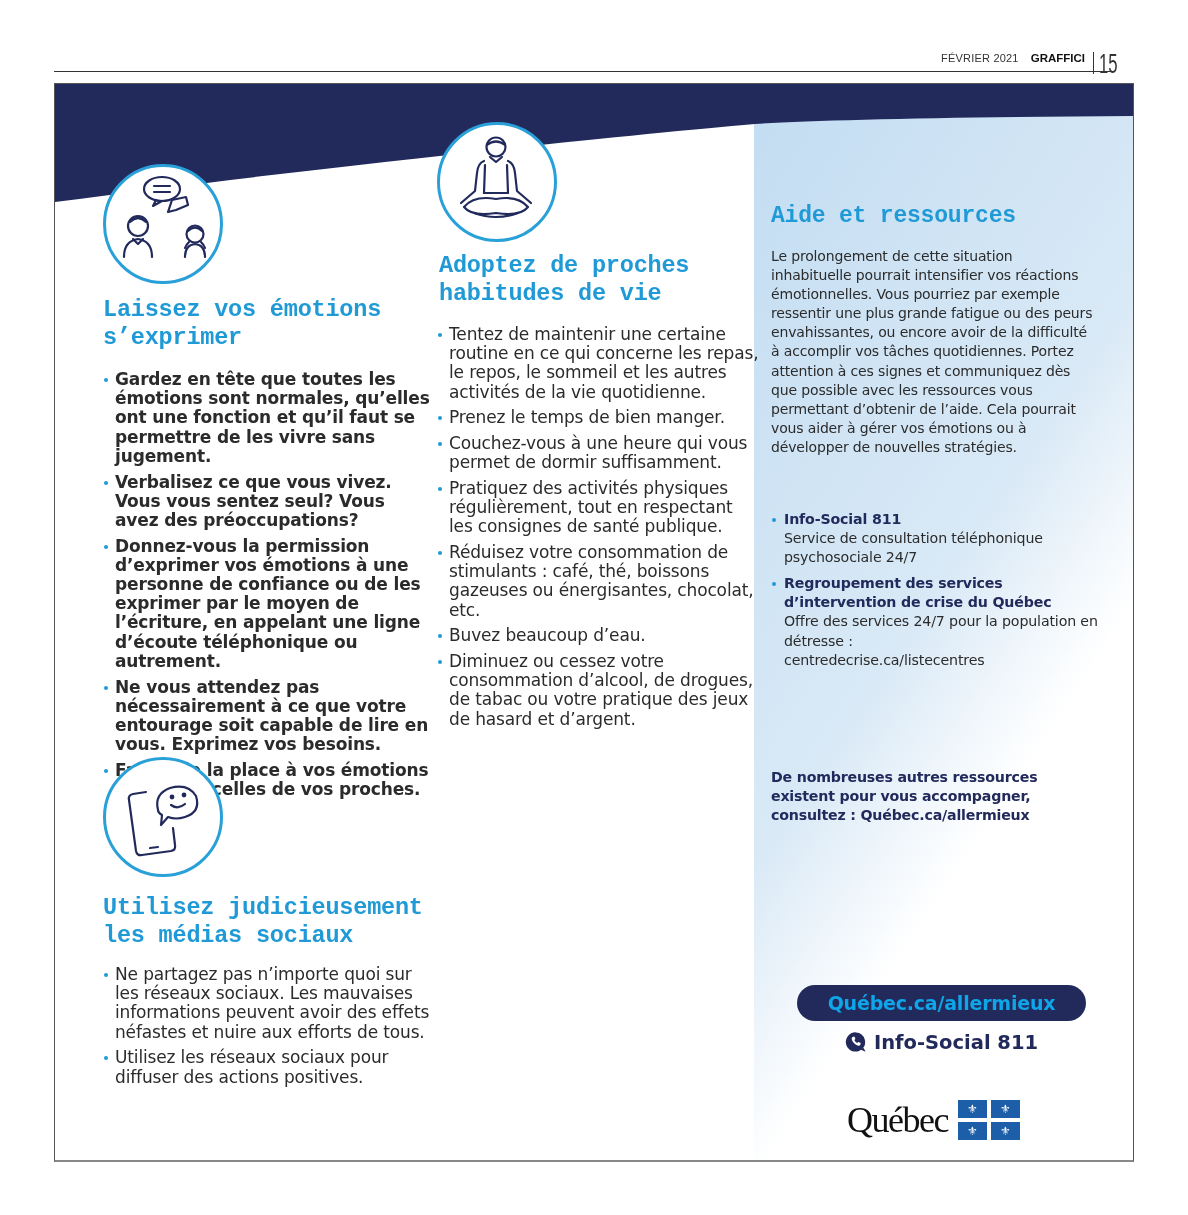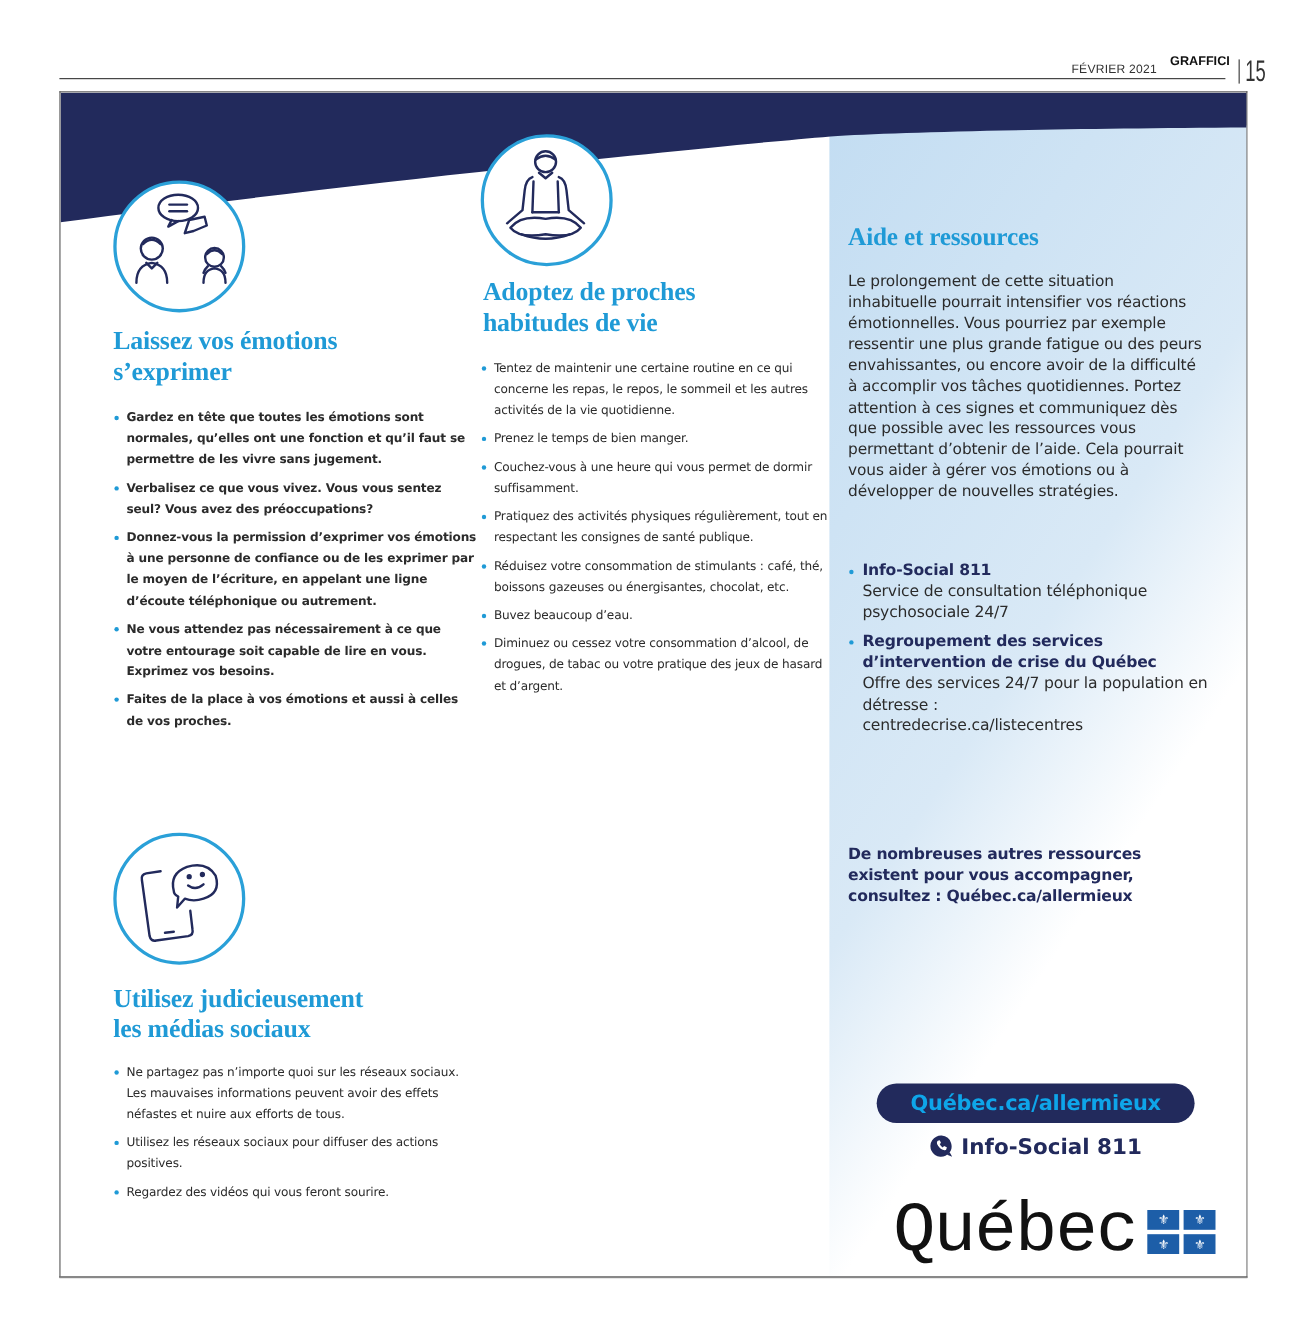--- a/index.html
+++ b/index.html
@@ -1,54 +1,54 @@
 <!DOCTYPE html>
 <html><head>
 <meta charset="utf-8">
 <style>
   * { box-sizing: border-box; margin: 0; padding: 0; }
   html, body { width: 1188px; height: 1215px; background: #ffffff; overflow: hidden; }
   body { position: relative; font-family: "DejaVu Sans", sans-serif; color: #222; }
 
   
-  .runhead { position: absolute; top: 52px; right: 36px; height: 26px; display: flex; align-items: center; }
+  .runhead { position: absolute; top: 52px; right: 69px; height: 26px; display: flex; align-items: flex-start; }
   .runhead .date { font-family: "Liberation Sans", sans-serif; font-size: 11px; color: #333; margin-right: 12px; margin-bottom: 4px; letter-spacing: 0.2px; }
   .runhead .brand { font-family: "Liberation Sans", sans-serif; font-weight: bold; font-size: 11.5px; color: #111; margin-right: 8px; margin-bottom: 19px; }
   .runhead .sep { width: 1px; height: 22px; background: #333; margin-right: 5px; }
   .runhead .pnum { font-family: "Liberation Sans", sans-serif; font-size: 27px; color: #333; line-height: 24px; transform: scaleX(0.62); transform-origin: left bottom; width: 20px; }
   .rule { position: absolute; top: 71px; left: 54px; width: 1060px; height: 1px; background: #333; }
 
   
   .ad { position: absolute; left: 54px; top: 83px; width: 1080px; height: 1079px; border: 1px solid #555; border-bottom: 2px solid #888; overflow: hidden; background: #fff; }
   .bg-svg { position: absolute; left: 0; top: 0; width: 1080px; height: 1079px; }
 
   .icon-circle { position: absolute; width: 120px; height: 120px; border-radius: 50%; border: 3.5px solid #2aa0d8; background: #fff; }
   .icon-circle svg { position: absolute; left: 0; top: 0; width: 113px; height: 113px; }
 
-  h2.sec { position: absolute; color: #1f9ad6; font-family: Liberation Serif, serif; font-weight: bold; font-size: 23.5px; line-height: 28px; letter-spacing: -0.2px; }
+  h2.sec { position: absolute; color: #1f9ad6; font-family: Liberation Mono, monospace; font-weight: bold; font-size: 23.5px; line-height: 28px; letter-spacing: -0.2px; }
   h2.aide { color: #1f9ad6; font-size: 23px; }
 
-  ul.bullets { position: absolute; list-style: none; font-size: 11px; line-height: 19.2px; color: #2b2b2b; }
+  ul.bullets { position: absolute; list-style: none; font-size: 17px; line-height: 19.2px; color: #2b2b2b; }
   ul.bullets li { position: relative; padding-left: 12px; margin-bottom: 6.5px; letter-spacing: -0.15px; }
   ul.bullets li::before { content: ""; position: absolute; left: 1px; top: 8px; width: 4px; height: 4px; border-radius: 50%; background: #1f9ad6; }
 
   p.intro { position: absolute; font-size: 14px; line-height: 19.1px; color: #2b2b2b; letter-spacing: -0.15px; }
   ul.res { position: absolute; list-style: none; font-size: 14.2px; line-height: 19.1px; color: #2b2b2b; }
   ul.res li { position: relative; padding-left: 13px; margin-bottom: 7px; letter-spacing: -0.15px; }
   ul.res li::before { content: ""; position: absolute; left: 1px; top: 8px; width: 4px; height: 4px; border-radius: 50%; background: #1f9ad6; }
   ul.res .rtitle { font-weight: bold; color: #222a5c; display: block; }
   ul.res .rline { display: block; }
   p.outro { position: absolute; font-weight: bold; font-size: 14.2px; line-height: 19.1px; color: #222a5c; letter-spacing: -0.2px; }
 
   .url-pill { position: absolute; left: 742px; top: 901px; width: 289px; height: 36px; border-radius: 18px; background: #222a5c; color: #0ea5e9; font-weight: bold; font-size: 19px; display: flex; align-items: center; justify-content: center; letter-spacing: -0.2px; }
   .phone-line { position: absolute; left: 742px; top: 943px; width: 289px; height: 30px; display: flex; align-items: center; justify-content: center; color: #222a5c; font-weight: bold; font-size: 19.5px; }
   .phone-line .ph { width: 22px; height: 22px; margin-right: 7px; }
 
   .logo { position: absolute; left: 757px; top: 1002px; height: 68px; display: flex; align-items: center; }
-  .logo .word { font-family: Liberation Mono, monospace; font-size: 64px; color: #111; letter-spacing: -1.5px; line-height: 60px; }
+  .logo .word { font-family: Liberation Serif, serif; font-size: 36px; color: #111; letter-spacing: -1.5px; line-height: 60px; margin-left: 35px; }
   .logo .flag { margin-left: 10px; display: grid; grid-template-columns: 29px 29px; grid-template-rows: 18px 18px; gap: 4px; }
   .logo .flag span { background: #1d5ea8; display: flex; align-items: center; justify-content: center; color: #fff; font-size: 12px; line-height: 1; }
 </style>
 </head>
 <body>
 
 <div class="runhead">
   <span class="date">FÉVRIER 2021</span>
   <span class="brand">GRAFFICI</span>
   <span class="sep"></span>
@@ -109,21 +109,20 @@
       <path d="M65 45 q7 5 14 -1"></path>
     </svg>
   </div>
   <h2 class="sec" style="left:48px; top:810px;">
     <span>Utilisez judicieusement</span><br>
     <span>les médias sociaux</span>
   </h2>
   <ul class="bullets" style="left:48px; top:881px; width:330px;">
     <li>Ne partagez pas n’importe quoi sur les réseaux sociaux. Les mauvaises informations peuvent avoir des effets néfastes et nuire aux efforts de tous.</li>
     <li>Utilisez les réseaux sociaux pour diffuser des actions positives.</li>
-    <li>Regardez des vidéos qui vous feront sourire.</li>
   </ul>
 
   <div class="icon-circle" style="left:382px; top:38px;">
     <svg viewBox="0 0 113 113" fill="none" stroke="#222a5c" stroke-width="2.2" stroke-linecap="round" stroke-linejoin="round">
       <circle cx="56" cy="22" r="9.5"></circle>
       <path d="M47 20 q9 -7 18 0"></path>
       <path d="M50 32 l6 5 l6 -5"></path>
       <path d="M44 36 q-6 2 -7 12 l-2 18 l-14 12"></path>
       <path d="M68 36 q6 2 7 12 l2 18 l14 12"></path>
       <path d="M45 40 l-1 28 M67 40 l1 28"></path>

